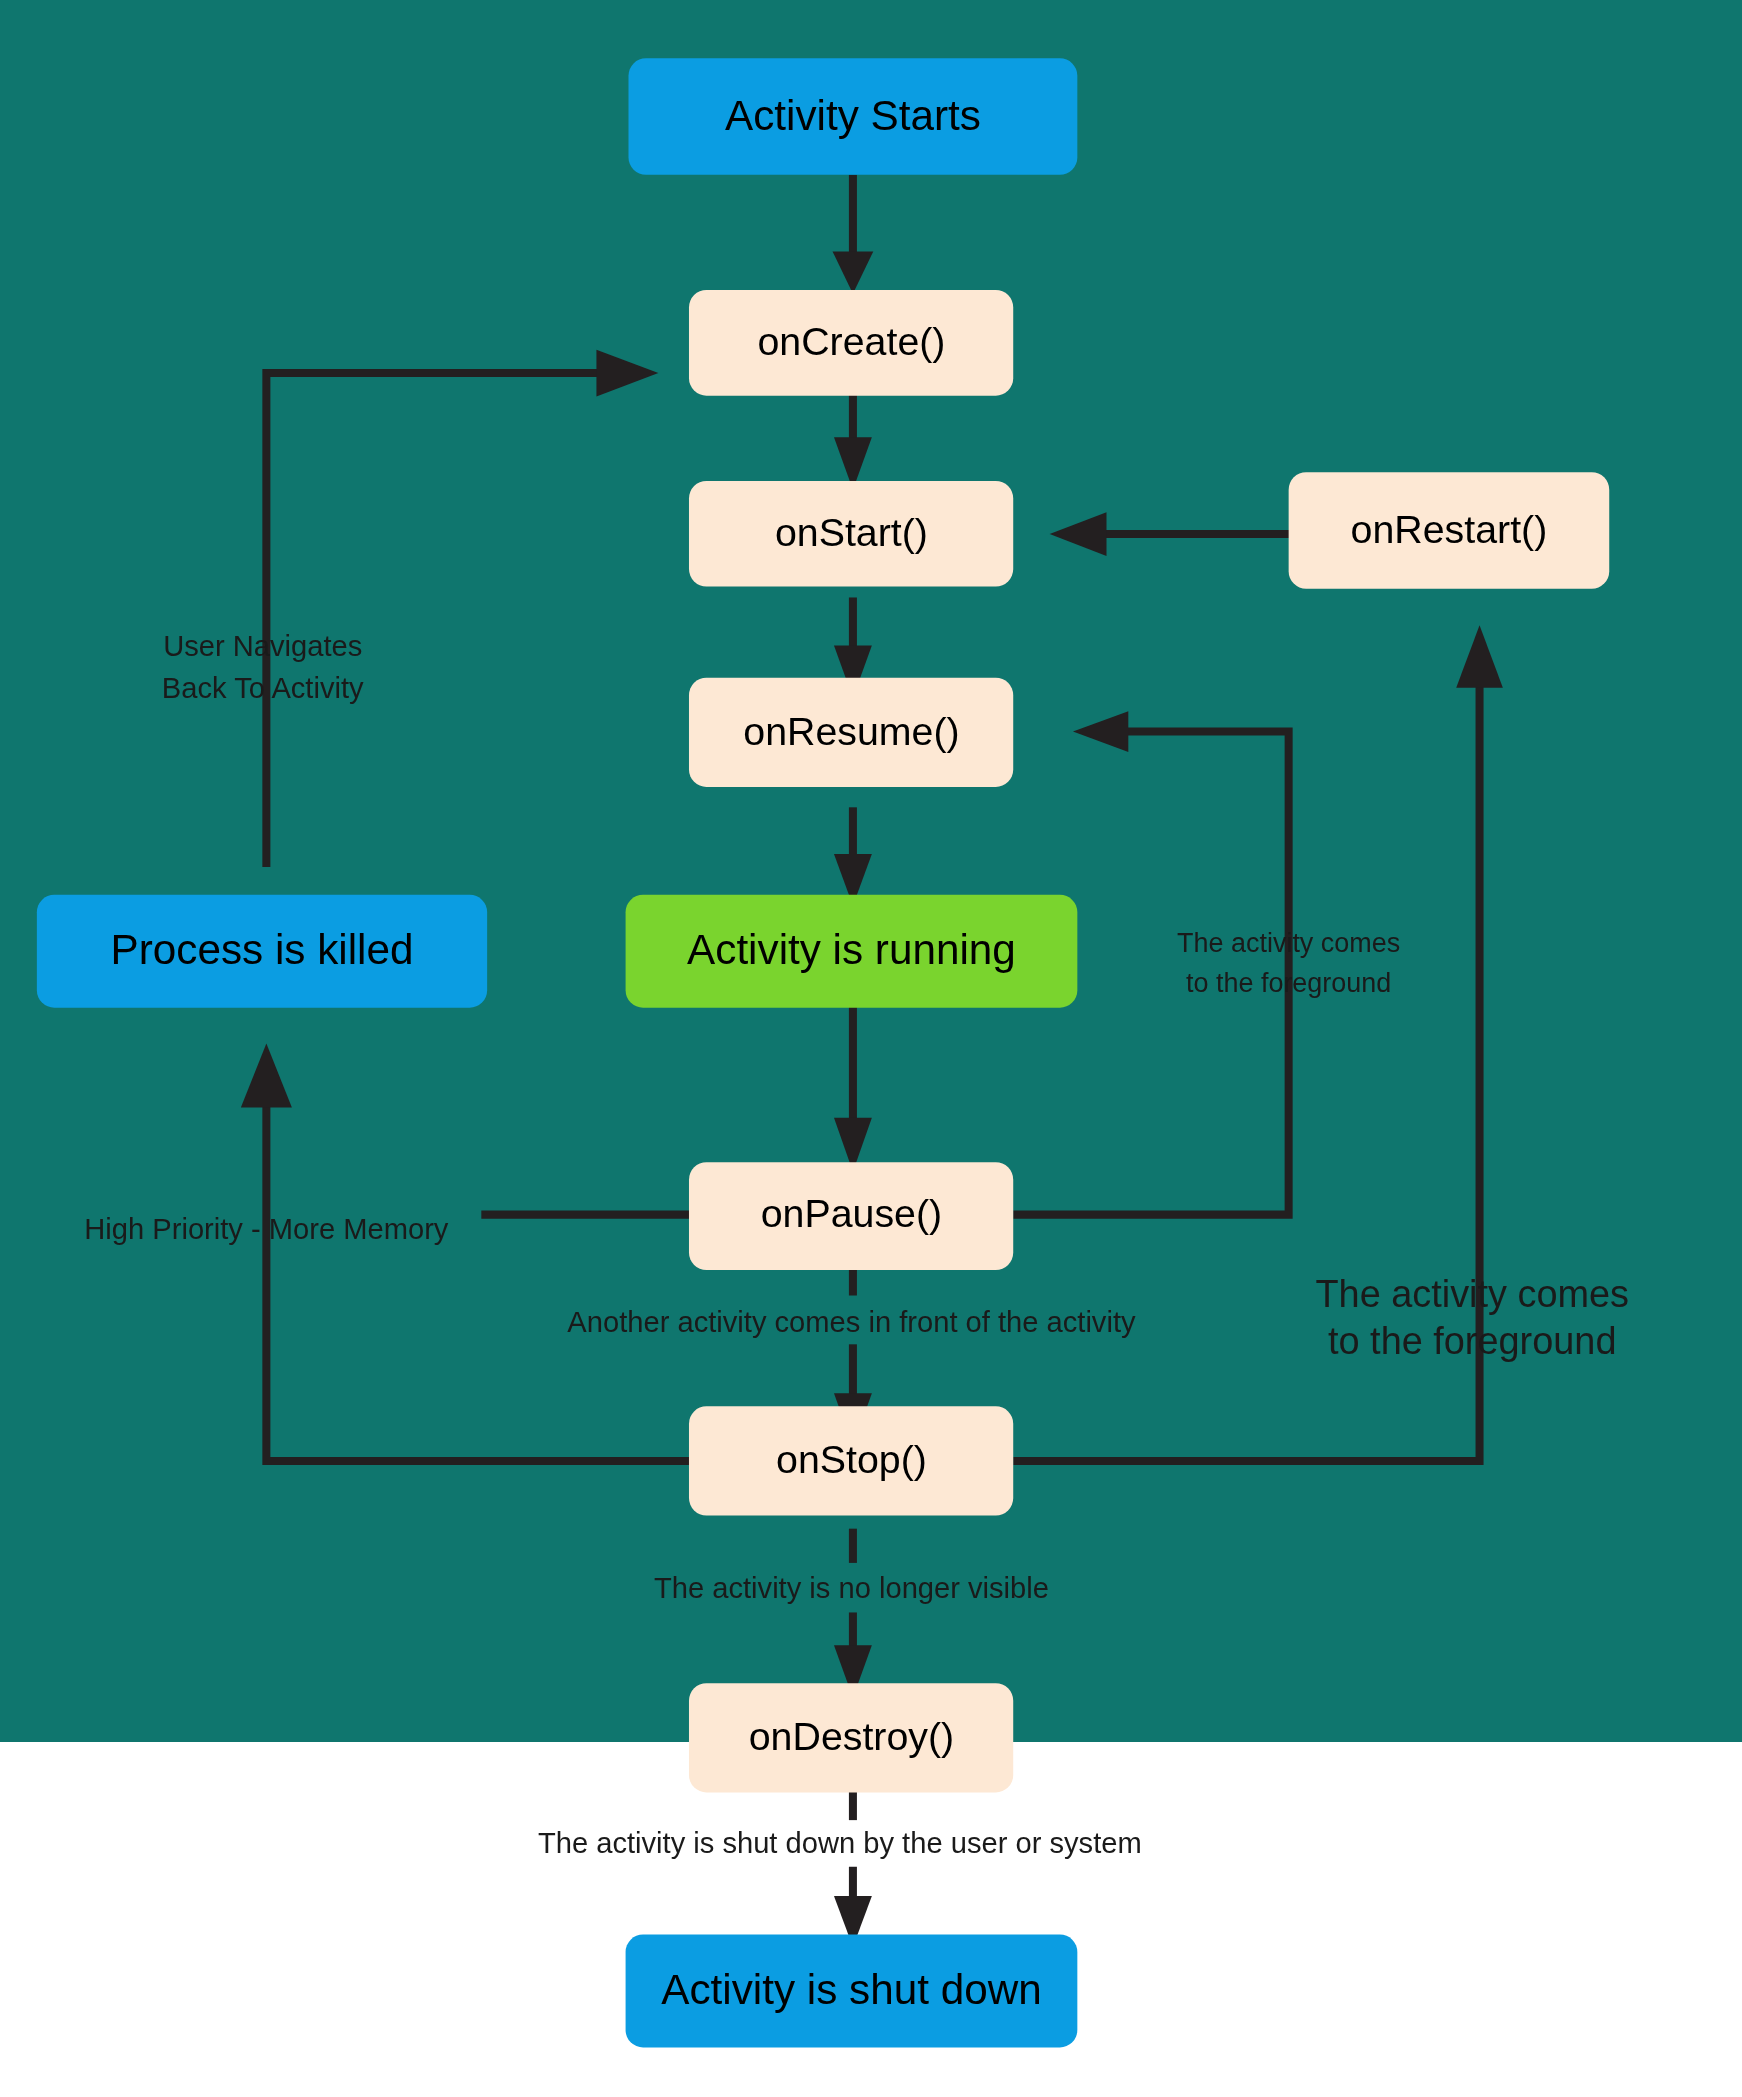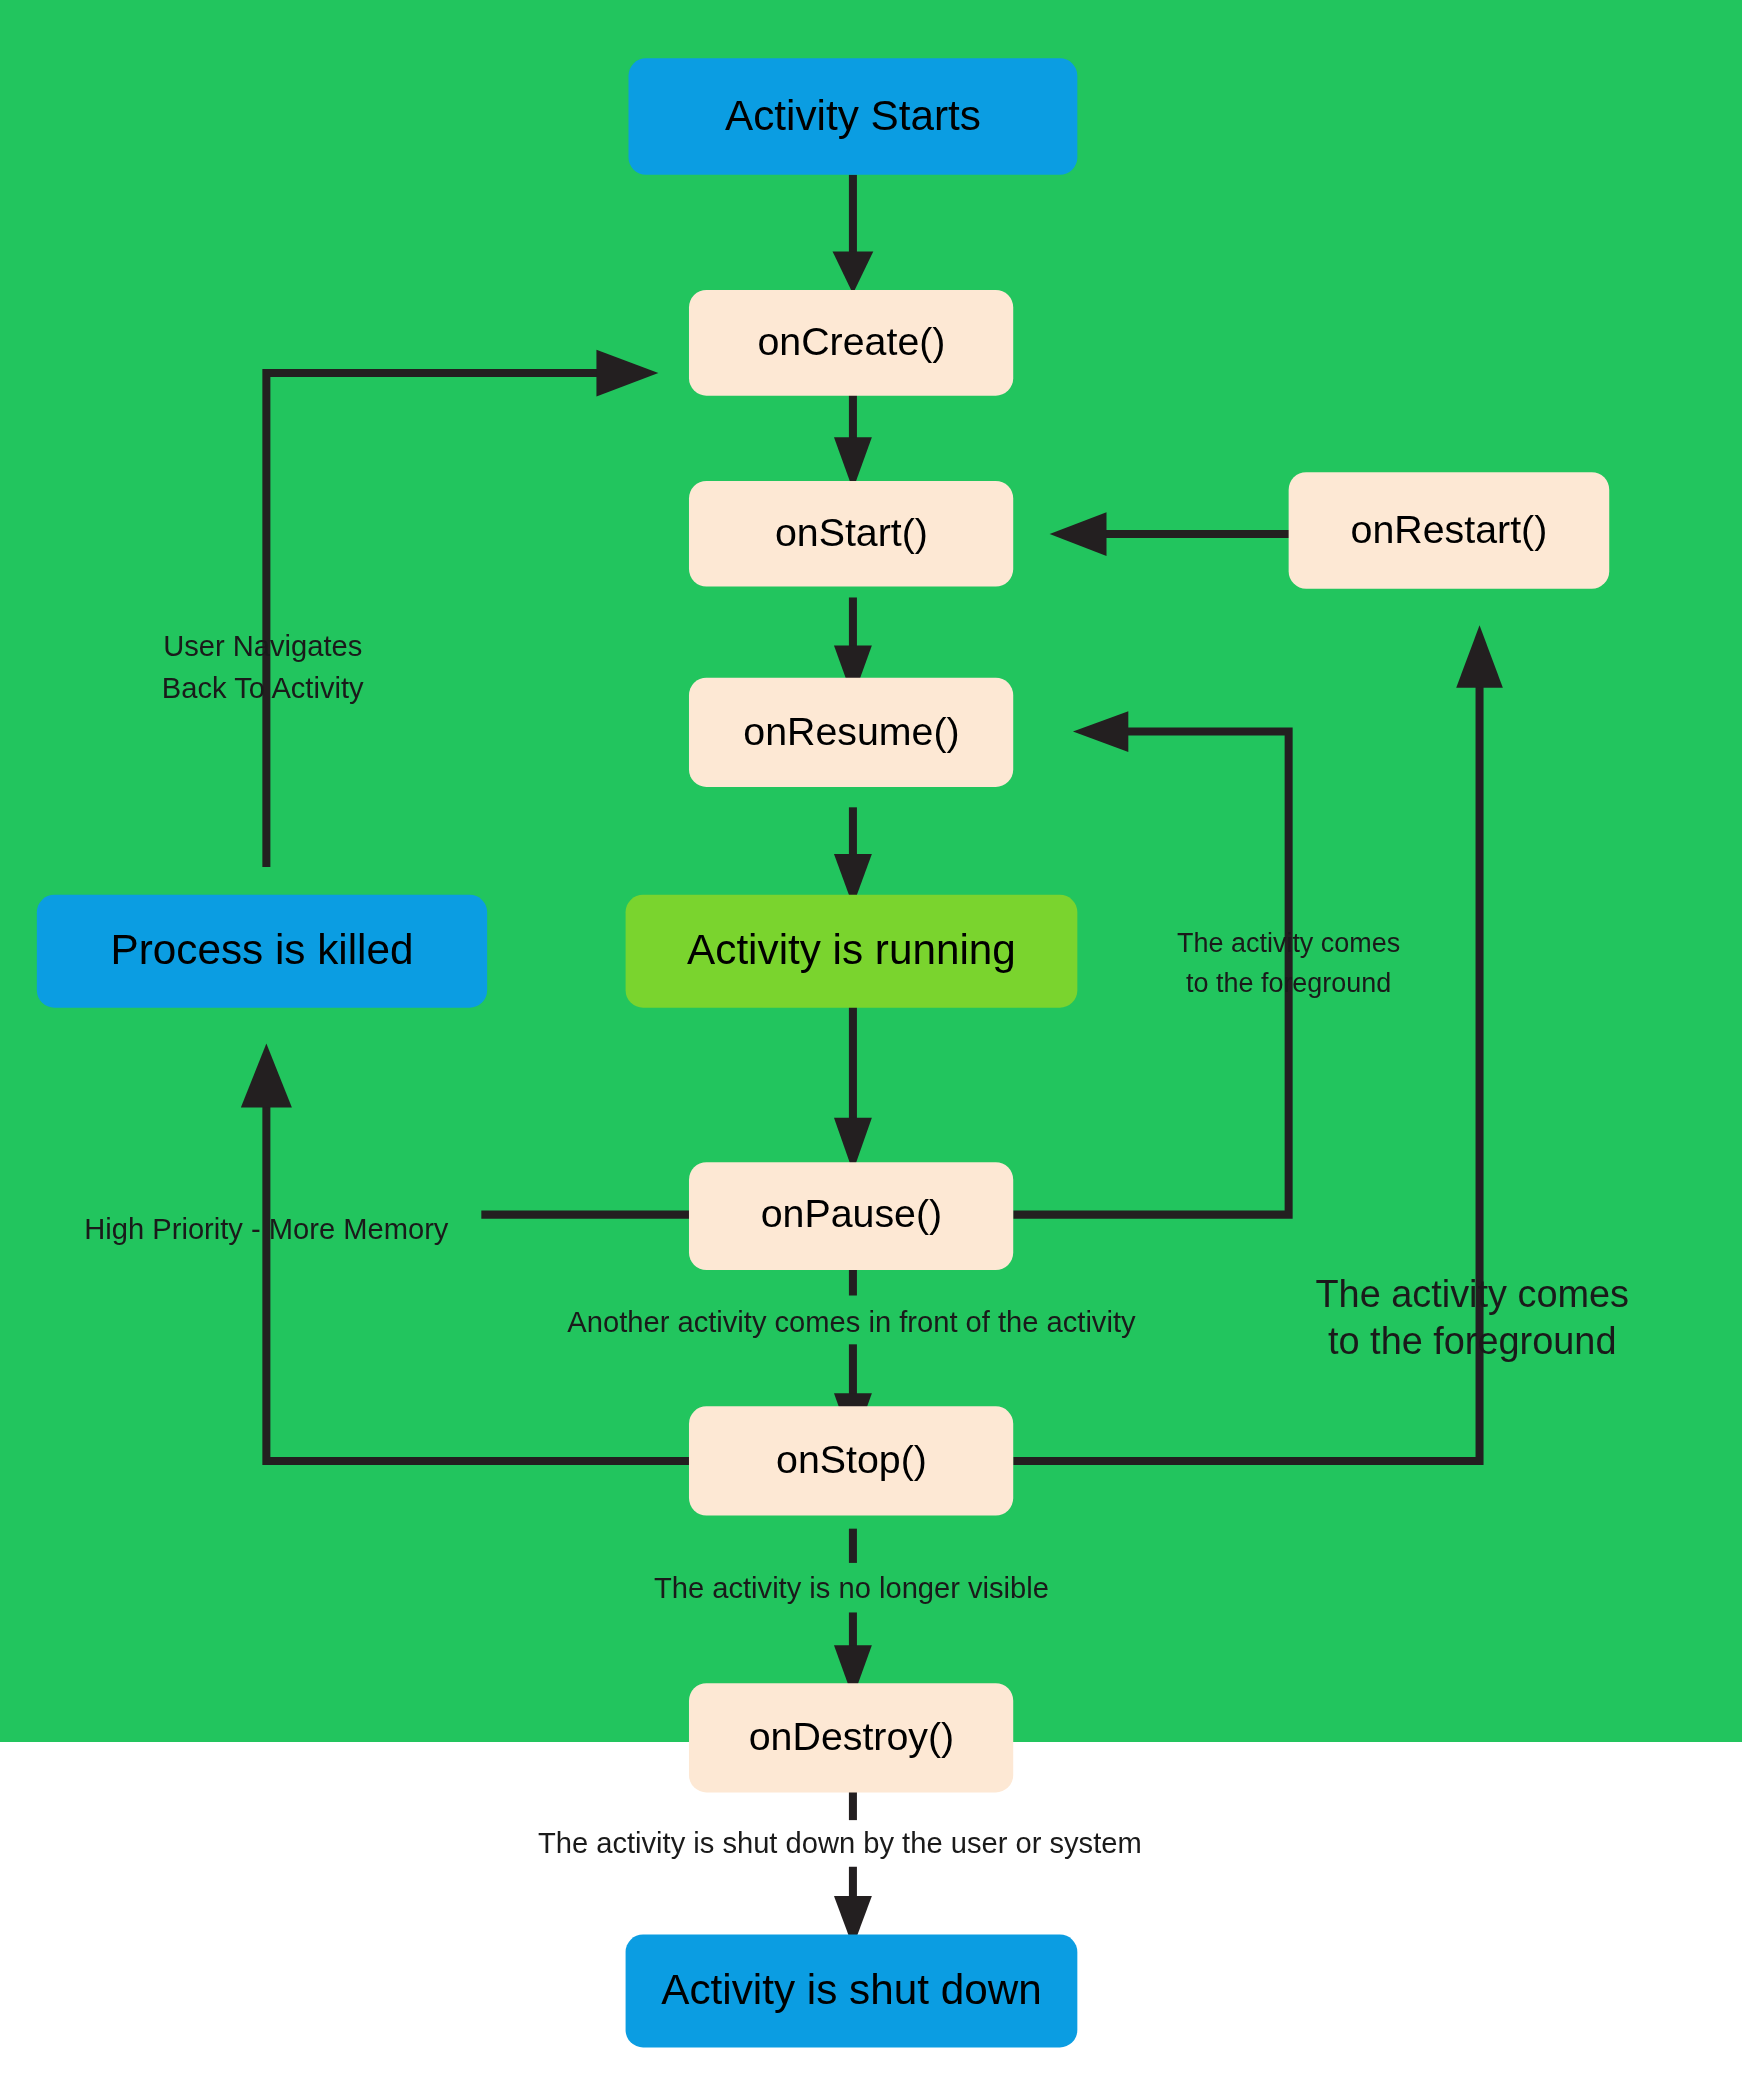--- a/index.html
+++ b/index.html
@@ -10,21 +10,21 @@
   body {
     width: 1743px;
     height: 2097px;
     overflow: hidden;
     font-family: "Liberation Sans", sans-serif;
   }
   #diagram-root {
     position: relative;
     width: 1743px;
     height: 1742px;
-    background: #22c55e;
+    background: #0f766e;
   }
   svg.diagram-canvas {
     position: absolute;
     top: 0;
     left: 0;
     width: 1743px;
     height: 2097px;
     display: block;
   }
   .node-label {

